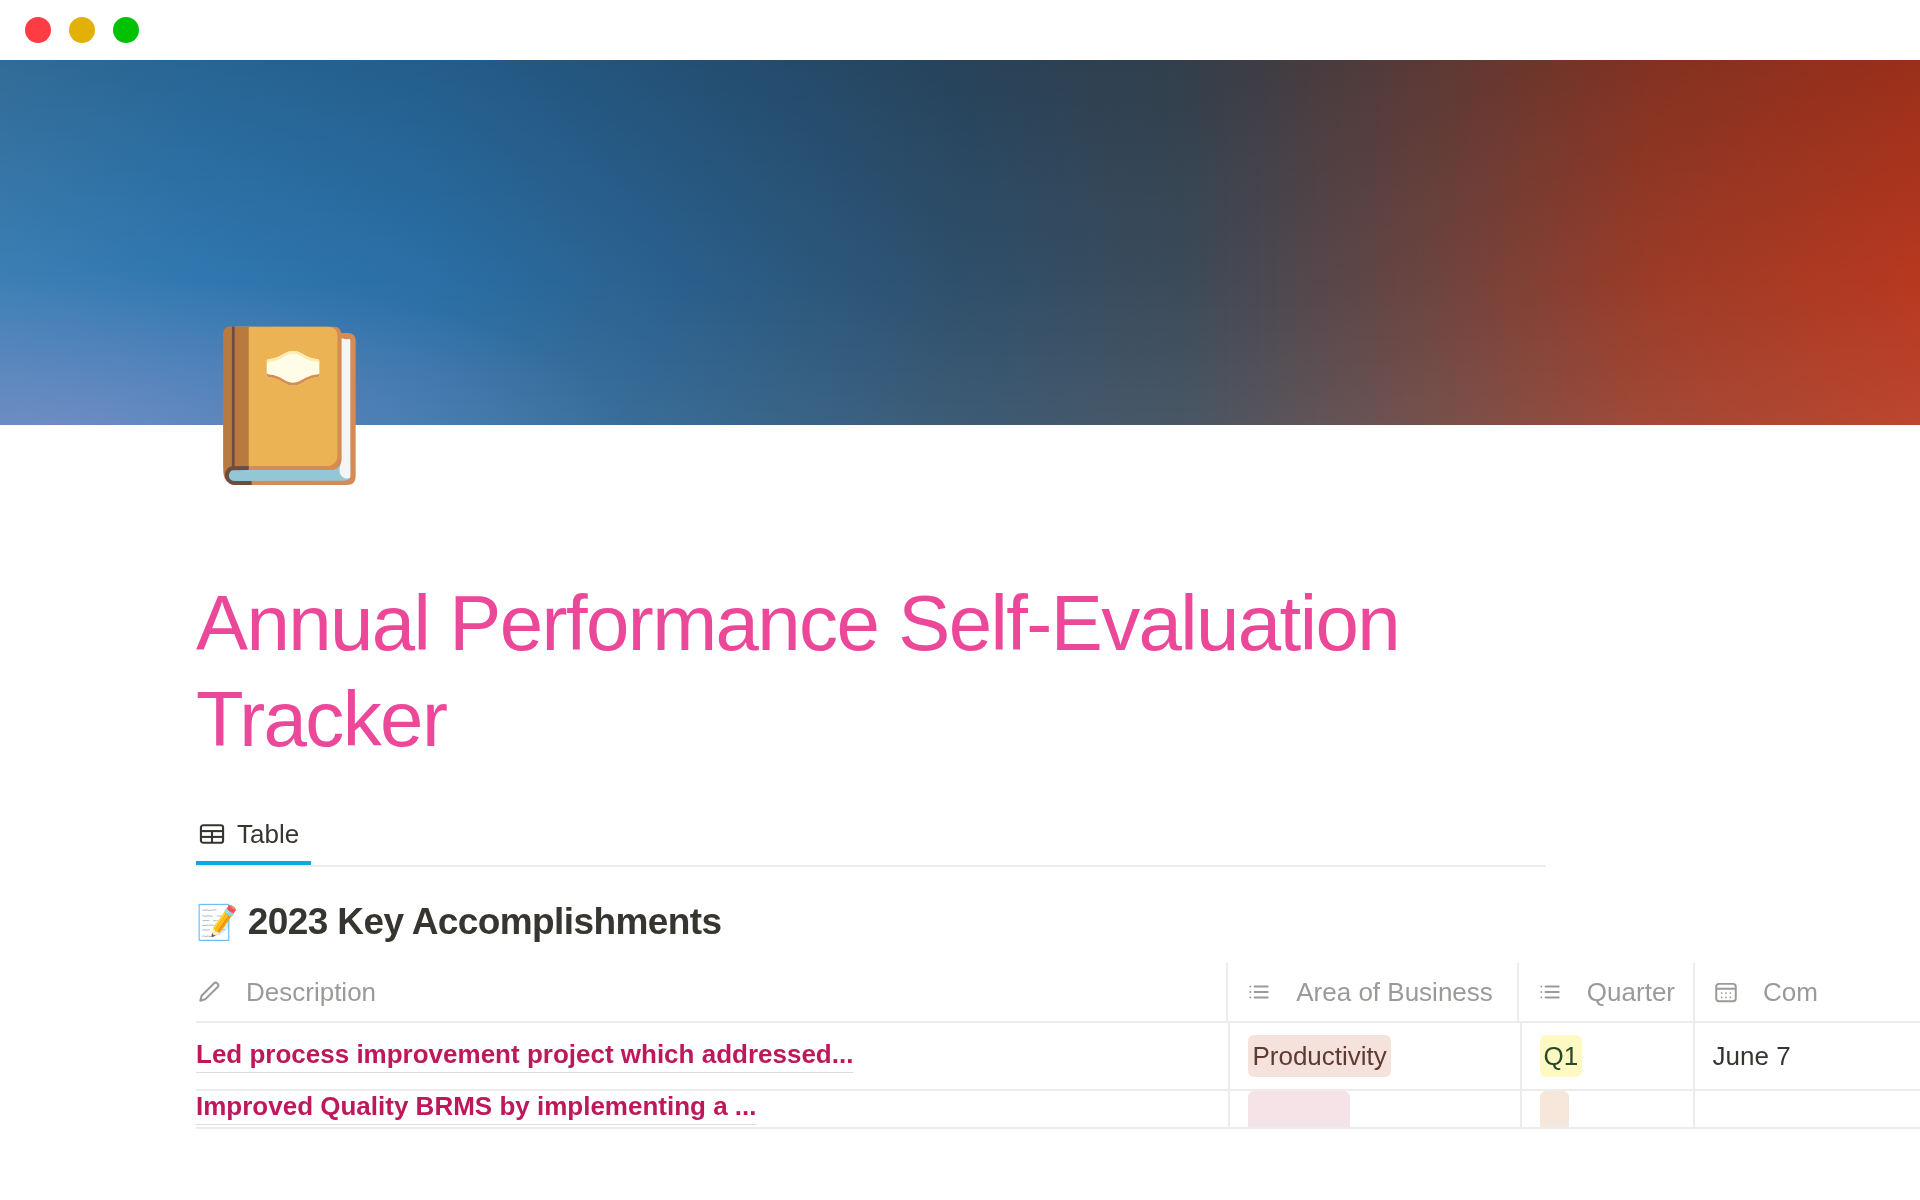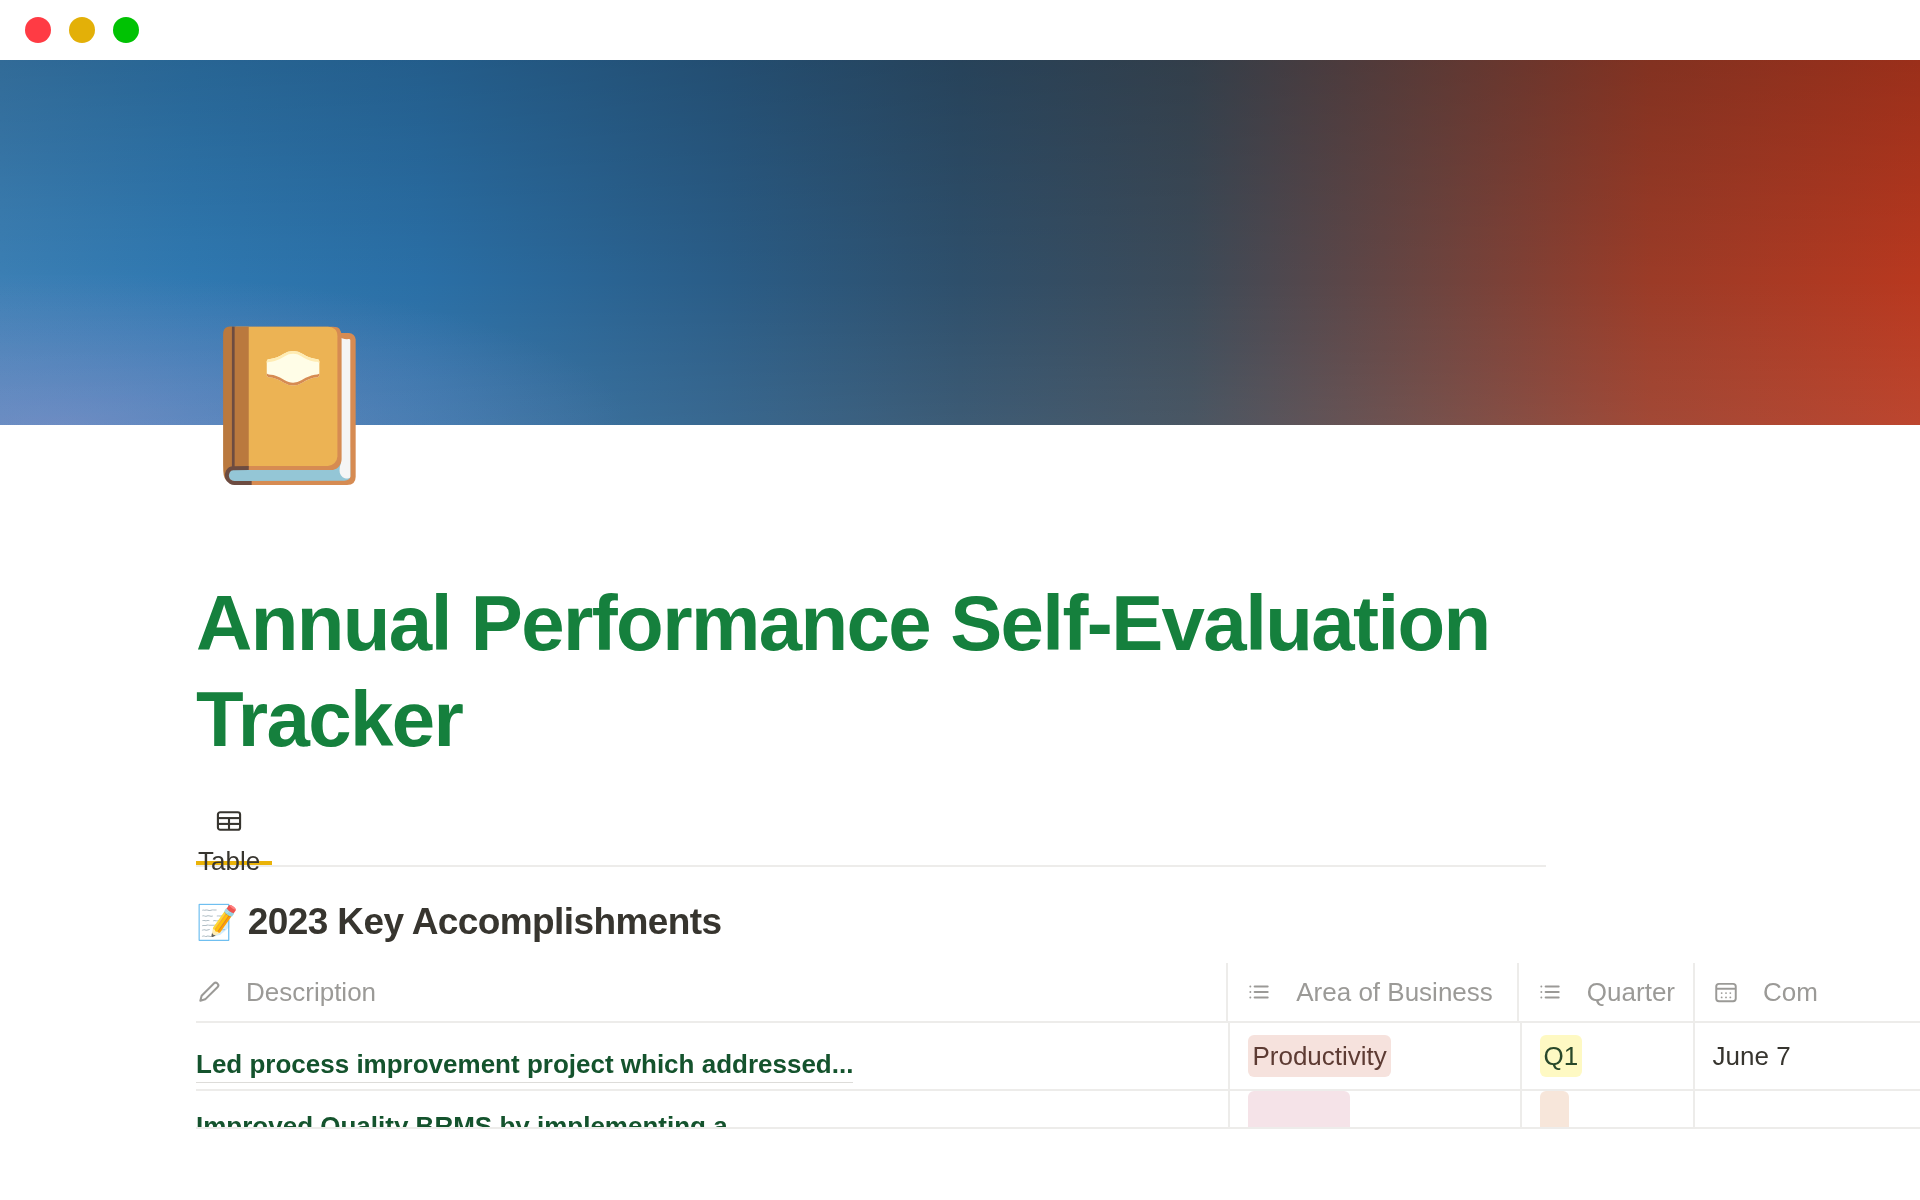--- a/index.html
+++ b/index.html
@@ -109,23 +109,23 @@
   .content {
     position: absolute;
     left: 196px;
     top: 150px;
     width: 1724px;
   }
 
   .page-title {
     font-size: 78px;
     line-height: 96px;
-    font-weight: 700;
+    font-weight: 400;
     letter-spacing: -1.6px;
-    color: #15803d;
+    color: #ec4899;
     width: 1400px;
   }
 
   
   .tabbar {
     position: relative;
     margin-top: 40px;
     width: 1350px;
     height: 60px;
     border-bottom: 2px solid #EDECEA;
@@ -133,21 +133,21 @@
   .tab {
     display: inline-flex;
     align-items: center;
     gap: 11px;
     height: 58px;
     padding: 0 12px 0 2px;
     color: #37352F;
     font-size: 26px;
     cursor: pointer;
   }
-  .tab.active { border-bottom: 4px solid #eab308; flex-direction: column; }
+  .tab.active { border-bottom: 4px solid #0ea5e9; }
   .tab-icon { width: 28px; height: 28px; display: block; }
 
   
   .section-head {
     display: flex;
     align-items: center;
     gap: 10px;
     margin-top: 34px;
     font-size: 37px;
     font-weight: 700;
@@ -186,26 +186,25 @@
     display: flex;
     align-items: center;
     gap: 24px;
     color: #9B9A97;
     font-size: 26px;
   }
   .col-icon { width: 26px; height: 26px; display: block; flex: 0 0 26px; }
 
   .cell-text {
     font-size: 26px;
-    color: #14532d;
+    color: #be185d;
     font-weight: 700;
     border-bottom: 1.5px solid #DDDCD9;
     padding-bottom: 2px;
     white-space: nowrap;
-    margin-top: 20px;
   }
   .cell-date {
     font-size: 26px;
     color: #37352F;
     white-space: nowrap;
   }
   .tag {
     display: inline-block;
     padding: 4px 4px;
     border-radius: 6px;

